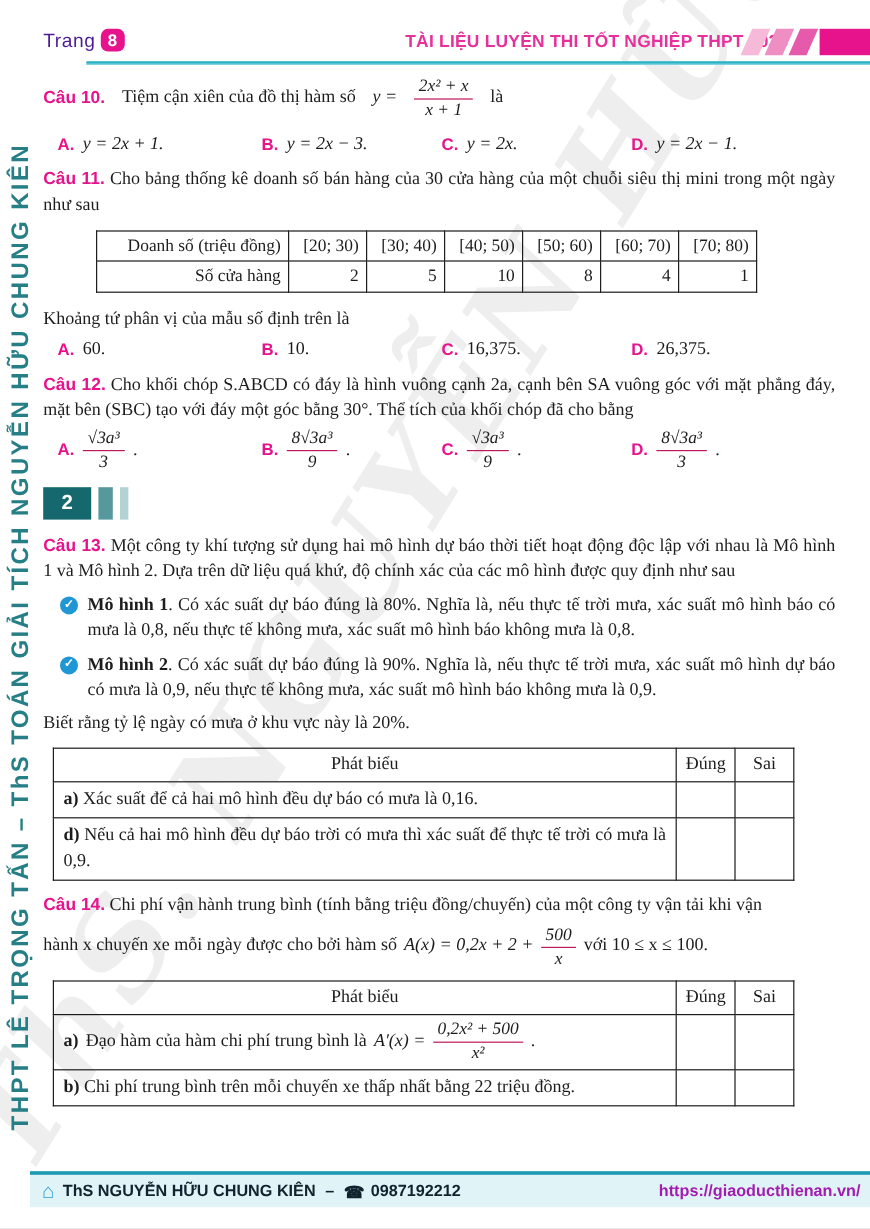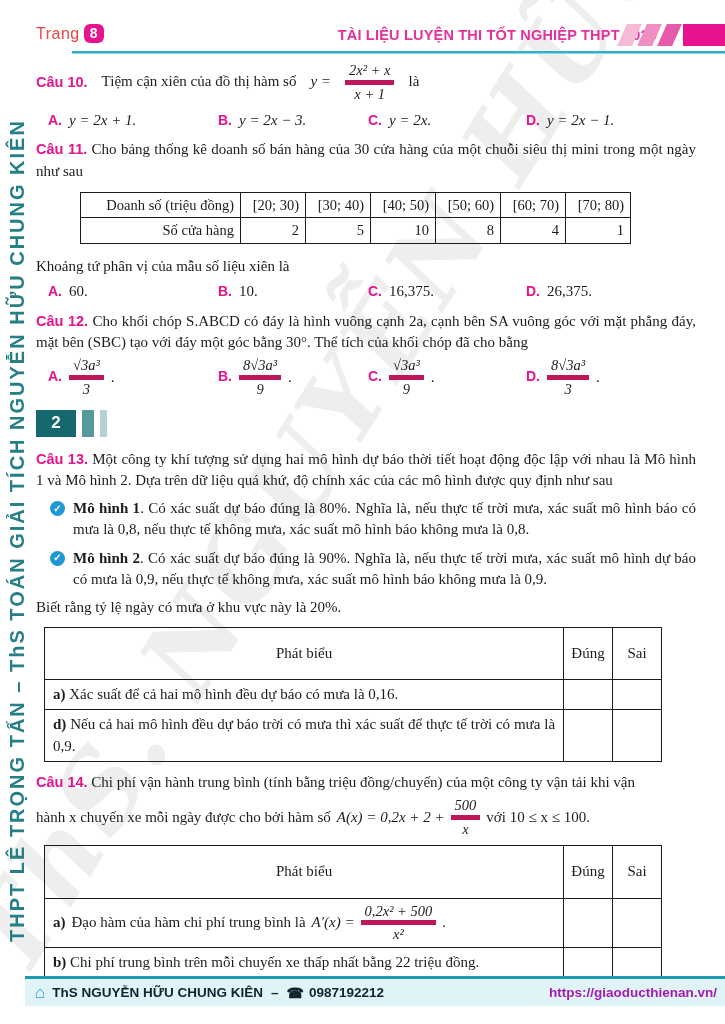--- a/index.html
+++ b/index.html
@@ -20,21 +20,21 @@
   .sidebar-text {
     position:absolute; left:6px; top:942px;
     transform:rotate(-90deg); transform-origin:0 0;
     white-space:nowrap; font-family:"Liberation Sans", sans-serif;
     font-weight:bold; font-size:20px; letter-spacing:2px;
     color:#267f86; z-index:3;
   }
   
   .hdr { position:absolute; top:24px; left:36px; right:0; height:30px; z-index:4; }
   .hdr-trang {
-    font-family:"Liberation Sans", sans-serif; color:#ef4444;
+    font-family:"Liberation Sans", sans-serif; color:#4c1d95;
     font-size:16px; letter-spacing:0.5px;
   }
   .hdr-badge {
     display:inline-block; background:#e6138c; color:#fff;
     font-family:"Liberation Sans", sans-serif; font-weight:bold;
     font-size:14px; line-height:19px; padding:0 6px; border-radius:6px;
     margin-left:4px; vertical-align:1px;
   }
   .hdr-title {
     position:absolute; right:68px; top:3px;
@@ -50,21 +50,21 @@
   .hdr-rule {
     position:absolute; top:27px; left:36px; right:0; height:3px;
     background:#2cb2c6; border-bottom:1px solid #8fd8e4; z-index:2;
   }
   
   .content { position:absolute; left:36px; top:60px; width:660px; z-index:2; font-size:15px; line-height:1.42; }
   .qlabel { font-family:"Liberation Sans", sans-serif; font-weight:bold; color:#e6138c; font-size:14.5px; }
   .qpara { text-align:justify; margin-bottom:4px; }
   .math { font-style:italic; }
   .frac { display:inline-flex; flex-direction:column; align-items:center; vertical-align:middle; font-style:italic; line-height:1.15; font-size:14.5px; }
-  .frac .num { padding:0 4px 1px; border-bottom:5px solid #be185d; }
+  .frac .num { padding:0 4px 1px; border-bottom:1px solid #be185d; }
   .frac .den { padding:1px 4px 0; }
   .qline { display:flex; align-items:center; gap:14px; margin-bottom:6px; min-height:44px; }
   .opts { display:grid; grid-template-columns:170px 150px 158px auto; padding-left:12px; margin-bottom:8px; }
   .opt { display:flex; align-items:center; gap:7px; }
   .olabel { font-family:"Liberation Sans", sans-serif; font-weight:bold; color:#e6138c; font-size:14px; }
   .frac-opts { margin:4px 0 10px; }
   
   .stat-table { border-collapse:collapse; margin:10px 0 12px 44px; }
   .stat-table td, .stat-table th {
     border:1px solid #1c1c1c; font-weight:normal; text-align:right;
@@ -91,21 +91,21 @@
     flex:0 0 15px; width:15px; height:15px; margin-top:3px; border-radius:50%;
     background:#1f97d4; color:#fff; font-size:10px; font-weight:bold;
     display:flex; align-items:center; justify-content:center;
     font-family:"Liberation Sans", sans-serif;
   }
   .bullet p { flex:1; }
   .bullet b { font-weight:bold; }
   
   .tf-table { border-collapse:collapse; margin:8px 0 10px 8px; width:618px; }
   .tf-table th, .tf-table td { border:1px solid #1c1c1c; font-size:15px; font-weight:normal; vertical-align:top; }
-  .tf-table th { text-align:center; padding:15px 4px; }
+  .tf-table th { text-align:center; padding:3px 4px; }
   .tf-table td.stmt { padding:4px 8px; text-align:justify; }
   .tf-table td.chk { width:49px; }
   .tf-table col.c-stmt { width:520px; }
   .tf-table col.c-tf { width:49px; }
   .stmt b { font-weight:bold; }
   .stmt-math { display:flex; align-items:center; gap:6px; flex-wrap:wrap; }
   .mline { display:flex; align-items:center; gap:6px; min-height:40px; margin-bottom:2px; }
   
   .footer {
     position:absolute; left:25px; right:0; top:976px; height:30px;
@@ -186,21 +186,21 @@
         <td>Số cửa hàng</td>
         <td>2</td>
         <td>5</td>
         <td>10</td>
         <td>8</td>
         <td>4</td>
         <td>1</td>
       </tr>
     </tbody>
       </table>
-    <p class="qpara">Khoảng tứ phân vị của mẫu số liệu xiên là</p>
+    <p class="qpara">Khoảng tứ phân vị của mẫu số định trên là</p>
     <div class="opts">
       <div class="opt">
           <b class="olabel">A.</b>
           <span>60.</span>
         </div>
       <div class="opt">
           <b class="olabel">B.</b>
           <span>10.</span>
         </div>
       <div class="opt">

